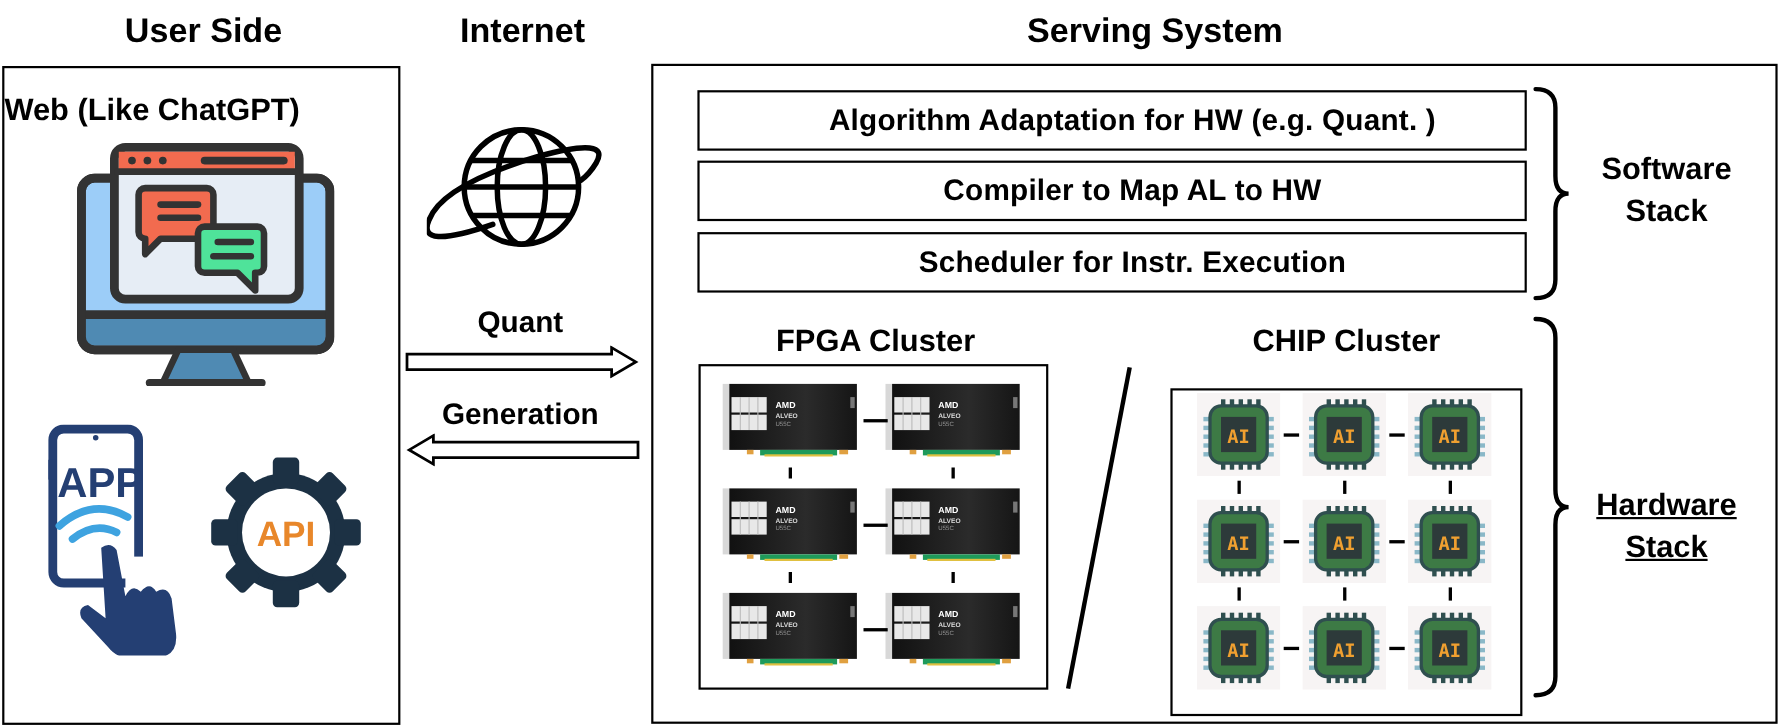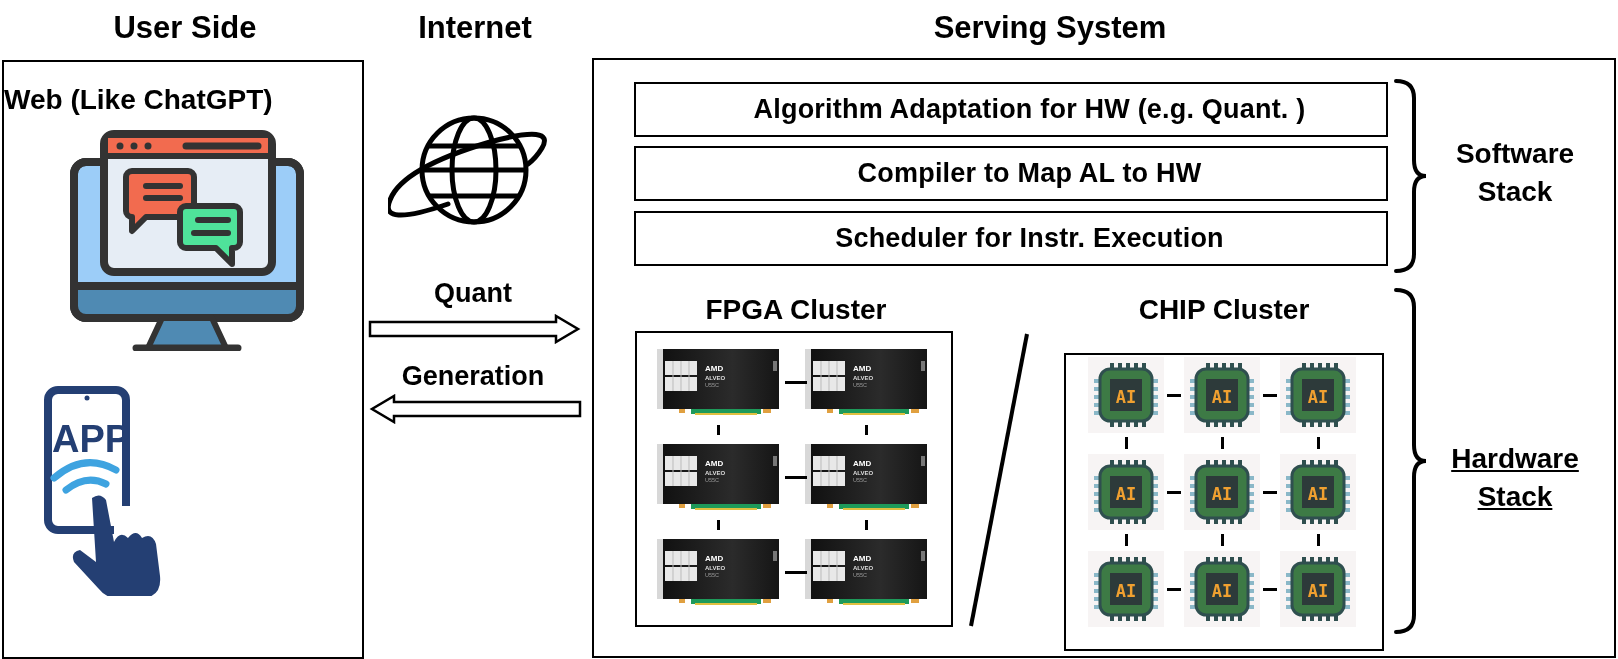--- a/index.html
+++ b/index.html
@@ -63,20 +63,39 @@
       <circle cx="47" cy="12" r="2.5" fill="#243f73"></circle>
       <rect x="74" y="120" width="16" height="30" fill="#fff"></rect>
       <text x="12" y="66" font-family="Liberation Sans, sans-serif" font-weight="bold" font-size="38" fill="#243f73">APP</text>
       <path d="M14,92 Q44,66 76,84" fill="none" stroke="#3ea3e0" stroke-width="7" stroke-linecap="round"></path>
       <path d="M26,104 Q46,88 66,98" fill="none" stroke="#3ea3e0" stroke-width="7" stroke-linecap="round"></path>
 
       <path d="M52,112 q8,-6 14,2 l8,42 q6,-12 14,-4 q8,-10 14,0 q10,-6 14,6 l4,32 q2,20 -16,22 l-28,0 q-10,0 -18,-10 l-24,-26 q-4,-10 6,-12 l16,12 z" fill="#243f73"></path>
     </svg>
   </div>
 
+  <div class="abs" style="left:186px; top:352px;">
+    <svg width="140" height="140" viewBox="0 0 140 140">
+      <g fill="#1c3144">
+        <circle cx="70" cy="70" r="54"></circle>
+        <g>
+          <rect x="58" y="2" width="24" height="24" rx="4"></rect>
+          <rect x="58" y="114" width="24" height="24" rx="4"></rect>
+          <rect x="2" y="58" width="24" height="24" rx="4"></rect>
+          <rect x="114" y="58" width="24" height="24" rx="4"></rect>
+          <rect x="58" y="2" width="24" height="24" rx="4" transform="rotate(45 70 70)"></rect>
+          <rect x="58" y="2" width="24" height="24" rx="4" transform="rotate(135 70 70)"></rect>
+          <rect x="58" y="2" width="24" height="24" rx="4" transform="rotate(225 70 70)"></rect>
+          <rect x="58" y="2" width="24" height="24" rx="4" transform="rotate(315 70 70)"></rect>
+        </g>
+      </g>
+      <circle cx="70" cy="70" r="40" fill="#fff"></circle>
+      <text x="70" y="82" text-anchor="middle" font-family="Liberation Sans, sans-serif" font-weight="bold" font-size="32" fill="#e8872a">API</text>
+    </svg>
+  </div>
 </div>
 
 <div class="abs" style="left:388px; top:112px;">
   <svg width="160" height="118" viewBox="0 0 160 118">
     <g fill="none" stroke="#000" stroke-width="5">
       <circle cx="86" cy="58" r="52"></circle>
       <ellipse cx="86" cy="58" rx="22" ry="52"></ellipse>
       <line x1="34" y1="58" x2="138" y2="58"></line>
       <line x1="40" y1="34" x2="132" y2="34"></line>
       <line x1="40" y1="84" x2="132" y2="84"></line>

